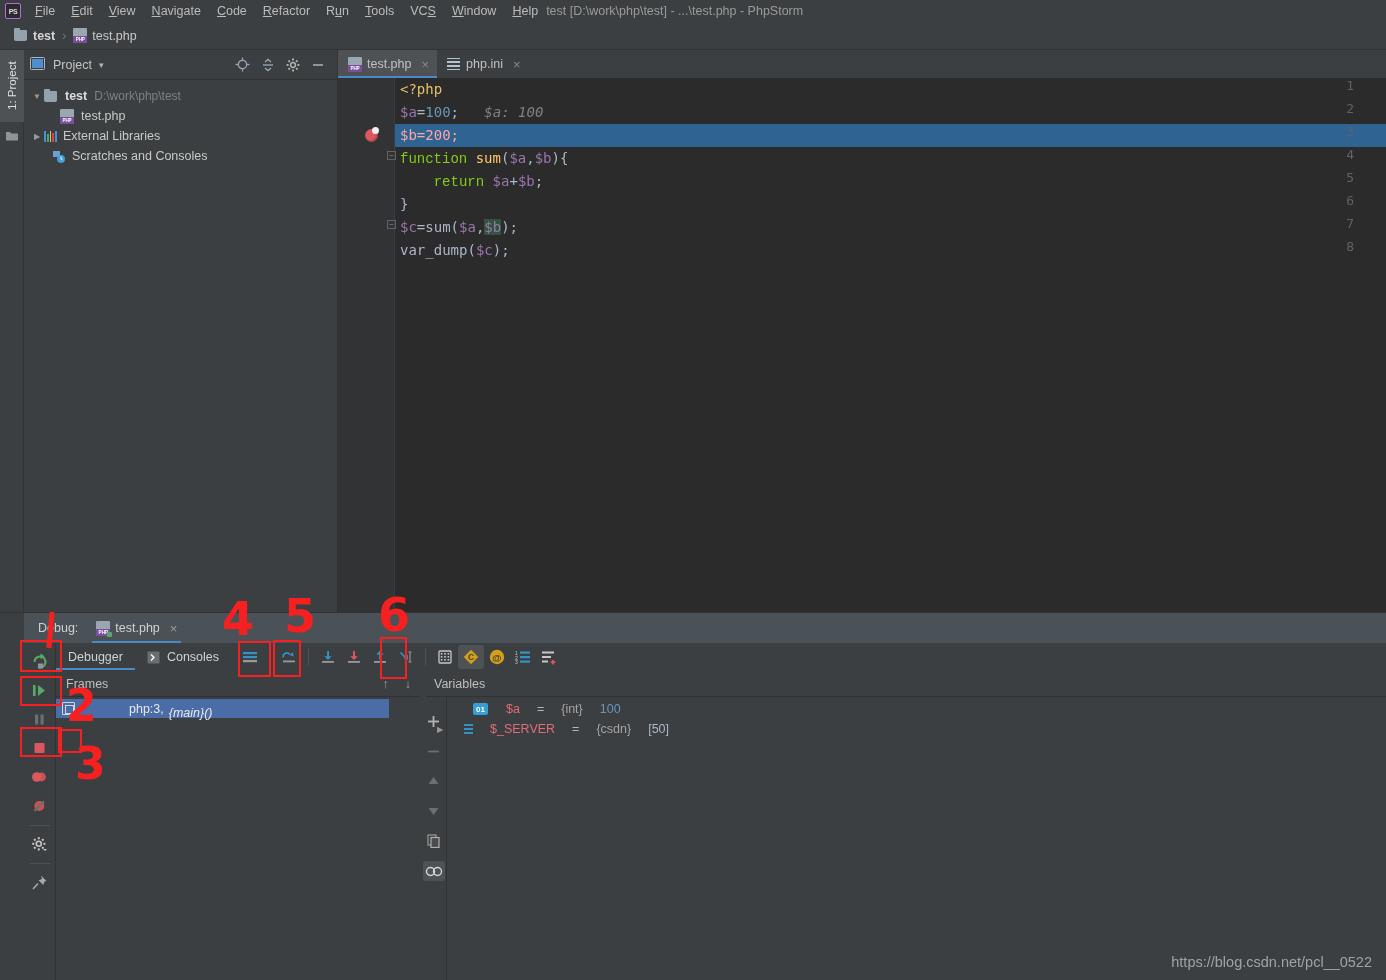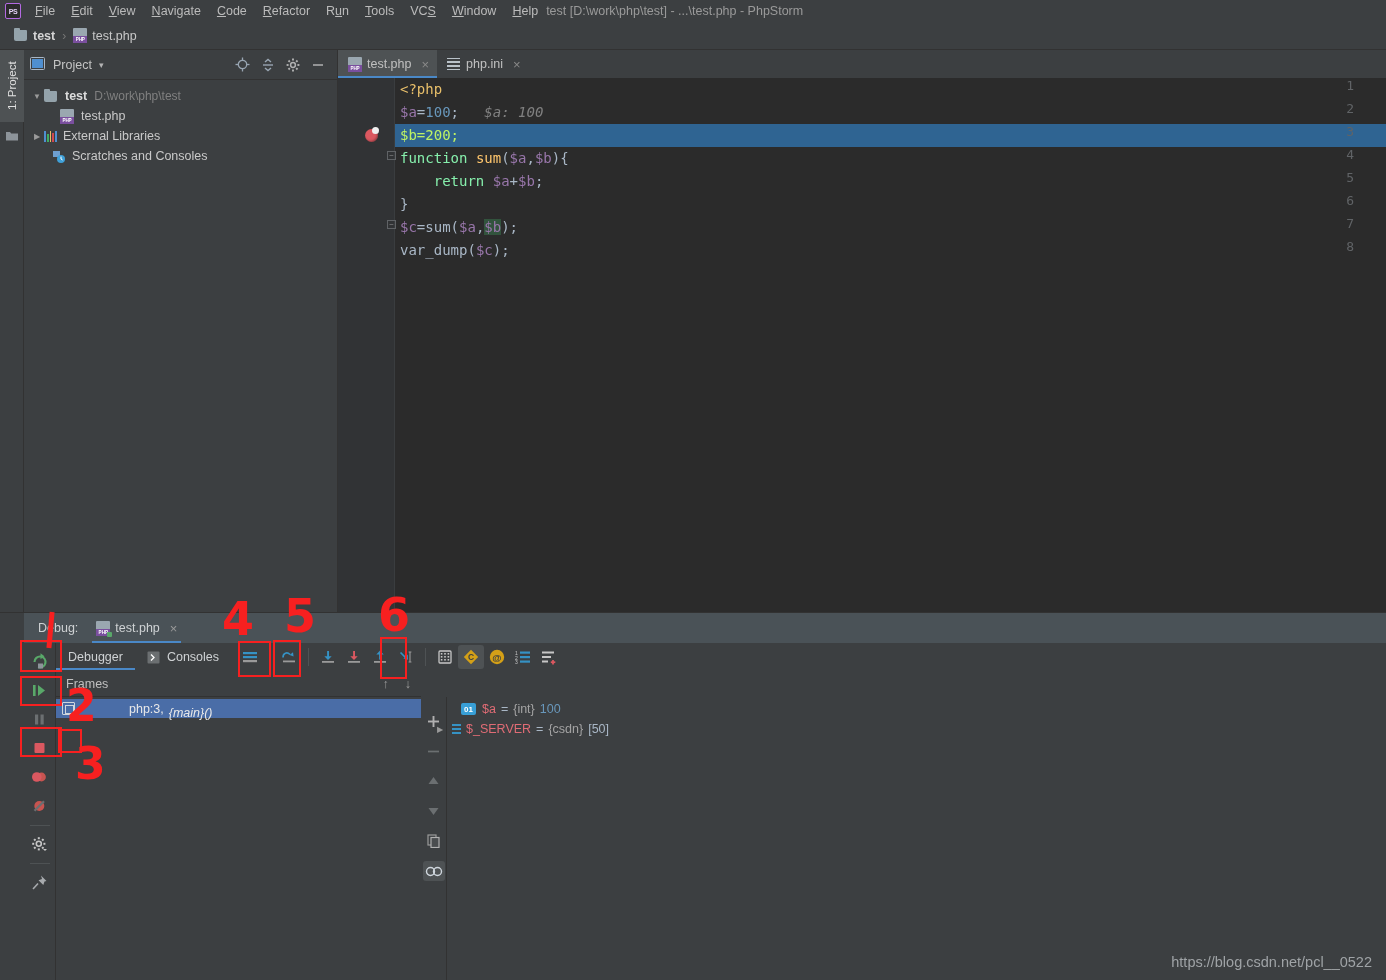--- a/index.html
+++ b/index.html
@@ -155,26 +155,26 @@
     position: absolute; left: 0; width: 57px; height: 23px; background: #3a3d3f;
   }
   .code-line {
     position: absolute; left: 62px; font-family: "DejaVu Sans Mono", monospace;
     font-size: 14px; white-space: pre; line-height: 23px;
   }
   .c-tag { color: #e8bf6a; }
   .c-var { color: #9876aa; }
   .c-num { color: #6897bb; }
   .c-op  { color: #a9b7c6; }
-  .c-kw  { color: #86efac; }
+  .c-kw  { color: #84cc16; font-family: Liberation Mono, monospace; }
   .c-fn  { color: #ffc66d; }
   .c-hint{ color: #808080; font-style: italic; }
   .c-plain { color: #a9b7c6; }
   .c-sel { background: #32533d; }
-  .c-hl { color: #bef264; }
+  .c-hl { color: #fca5a5; }
 
   .scrollmini { position: absolute; right: 0; top: 0; width: 14px; height: 534px; background: #2b2b2b; }
   .scrollthumb { position: absolute; right: 0; width: 14px; background: #2f6492; }
 
   
   .debugpanel {
     position: absolute; left: 0; top: 612px; width: 1386px; height: 368px; background: #3c3f41;
     border-top: 1px solid #323232;
   }
   .dbg-header {
@@ -224,21 +224,21 @@
   .tbtn { width: 26px; height: 24px; display: flex; align-items: center; justify-content: center; border-radius: 3px; }
   .tbtn.sel { background: #4e5254; }
 
   .frames-hdr {
     position: absolute; left: 56px; top: 58px; width: 365px; height: 26px;
     display: flex; align-items: center; padding-left: 10px;
     font-size: 12.5px; color: #bfbfbf; border-bottom: 1px solid #323232;
   }
   .frames-arrows { margin-left: auto; display: flex; gap: 16px; padding-right: 10px; color: #9a9a9a; }
   .frame-row {
-    position: absolute; left: 56px; top: 86px; width: 365px; height: 19px;
+    position: absolute; left: 56px; top: 86px; width: 333px; height: 19px;
     background: #4a6da7; display: flex; align-items: center; padding-left: 6px;
     font-size: 12.5px; color: #e8e8e8; white-space: nowrap;
   }
   .ico-frame { width: 13px; height: 13px; border: 1.4px solid #cfd6dd; border-radius: 1px; margin-right: 6px; position: relative; }
   .ico-frame::after { content:''; position:absolute; left:2px; top:2px; width:7px; height:7px; border:1.2px solid #cfd6dd; }
   .frame-italic { font-style: italic; margin-top: 8px; }
 
   .vars-side {
     position: absolute; left: 421px; top: 84px; width: 26px; height: 284px;
     background: #3c3f41; border-right: 1px solid #323232;
@@ -247,21 +247,21 @@
   .vbtn { width: 22px; height: 20px; display: flex; align-items: center; justify-content: center; color: #9a9a9a; border-radius: 3px; }
   .vbtn.sel { background: #4e5254; }
 
   .vars-hdr {
     position: absolute; left: 426px; top: 58px; right: 0; height: 26px;
     display: flex; align-items: center; padding-left: 8px;
     font-size: 12.5px; color: #bfbfbf; border-bottom: 1px solid #323232;
   }
   .var-row {
     position: absolute; left: 447px; height: 20px; display: flex; align-items: center;
-    font-size: 12.5px; white-space: nowrap;
+    font-size: 12.5px; white-space: nowrap; gap: 12px;
   }
   .var-tw { width: 14px; color: #9a9a9a; font-size: 8px; display:flex; align-items:center; justify-content:center; }
   .ico-int {
     width: 15px; height: 12px; background: #389fd6; color: #fff; font-size: 8px; font-weight: bold;
     display: flex; align-items: center; justify-content: center; border-radius: 2px; margin-right: 6px;
   }
   .ico-arr { width: 14px; height: 13px; margin-right: 5px; display:flex; flex-direction:column; justify-content:center; gap:2px; }
   .ico-arr i { display:block; height:2px; background:#3592c4; margin-left:5px; width:9px; }
   .v-name { color: #e06c75; }
   .v-eq { color: #a9b7c6; margin: 0 5px; }
@@ -669,20 +669,23 @@
       </span>
     </div>
 
     <div class="frame-row">
       <span class="ico-frame"></span>
       <span style="width:48px;display:inline-block;"></span>
       <span>php:3,</span>
       <span class="frame-italic" style="margin-left:5px;">{main}()</span>
     </div>
 
+    <div class="vars-hdr">
+      <span>Variables</span>
+    </div>
 
     <div class="vars-side">
       <div class="vbtn">
         <svg width="15" height="15" viewBox="0 0 15 15">
             <g stroke="#b0b0b0" stroke-width="1.9">
               <line x1="7.5" y1="2" x2="7.5" y2="13"></line>
               <line x1="2" y1="7.5" x2="13" y2="7.5"></line>
             </g>
           </svg>
       </div>

